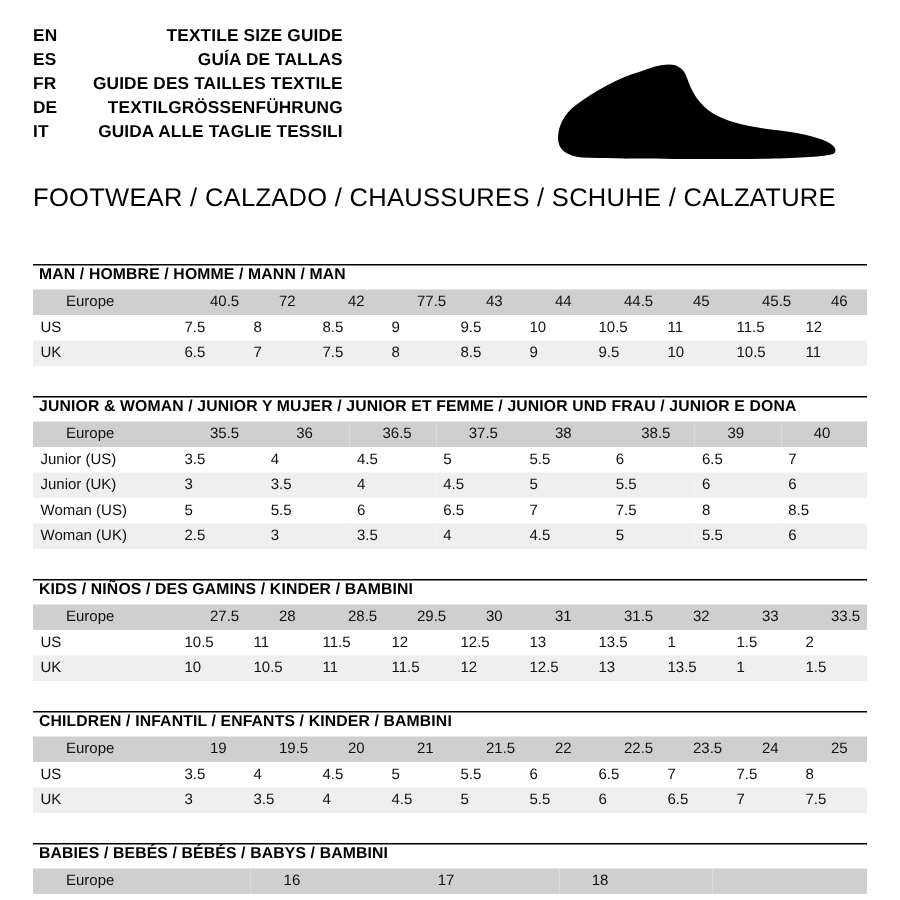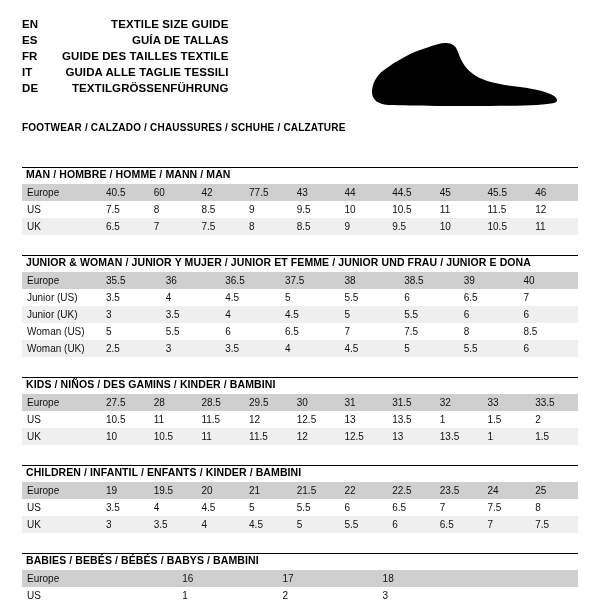--- a/index.html
+++ b/index.html
@@ -49,22 +49,22 @@
   .shoe-wrap {
     position: absolute;
     top: 22px;
     right: 18px;
     width: 190px;
     height: 70px;
   }
 
   .footwear-title {
     margin-top: 14px;
-    font-size: 10px;
-    font-weight: bold;
+    font-size: 17px;
+    font-weight: normal;
     letter-spacing: 0.2px;
   }
 
   
   .section {
     margin-top: 34px;
   }
   .section.tight {
     margin-top: 20px;
   }
@@ -83,20 +83,21 @@
   table.size td {
     height: 17px;
     padding: 0 0 0 5px;
     border: none;
     white-space: nowrap;
     vertical-align: middle;
     color: #101010;
   }
   table.size tr.shaded td {
     background: #cfcfcf;
+    padding-left: 22px;
   }
   table.size tr.alt td {
     background: #efefef;
   }
   table.size td.rowlabel {
     width: 74px;
   }
   .rule {
     height: 1px;
     background: #000;
@@ -123,26 +124,26 @@
         </tr>
         <tr>
           <td class="lang-code">ES</td>
           <td class="lang-text">GUÍA DE TALLAS</td>
         </tr>
         <tr>
           <td class="lang-code">FR</td>
           <td class="lang-text">GUIDE DES TAILLES TEXTILE</td>
         </tr>
         <tr>
+          <td class="lang-code">DE</td>
+          <td class="lang-text">TEXTILGRÖSSENFÜHRUNG</td>
+        </tr>
+        <tr>
           <td class="lang-code">IT</td>
           <td class="lang-text">GUIDA ALLE TAGLIE TESSILI</td>
-        </tr>
-        <tr>
-          <td class="lang-code">DE</td>
-          <td class="lang-text">TEXTILGRÖSSENFÜHRUNG</td>
         </tr>
       </tbody>
     </table>
 
     <div class="shoe-wrap">
       <svg viewBox="0 0 190 70" width="190" height="70" aria-hidden="true">
         <path fill="#000000" d="M2 52 C2 44 6 36 14 30 C26 21 42 12 56 8 C64 5 70 3 76 3 C82 3 86 6 88 12 C91 21 96 30 106 36 C116 42 132 45 150 47 C166 49 178 52 184 56 C188 59 188 62 184 63 C176 65 150 66 120 66 C86 66 44 66 18 65 C8 64 2 60 2 52 Z"></path>
       </svg>
     </div>
   </div>
@@ -150,21 +151,21 @@
   <div class="footwear-title">FOOTWEAR / CALZADO / CHAUSSURES / SCHUHE / CALZATURE</div>
 
   <div class="section">
     <div class="rule"></div>
     <div class="section-title">MAN / HOMBRE / HOMME / MANN / MAN</div>
     <table class="size">
       <tbody>
         <tr class="shaded">
           <td class="rowlabel">Europe</td>
           <td>40.5</td>
-          <td>60</td>
+          <td>72</td>
           <td>42</td>
           <td>77.5</td>
           <td>43</td>
           <td>44</td>
           <td>44.5</td>
           <td>45</td>
           <td>45.5</td>
           <td>46</td>
         </tr>
         <tr>

